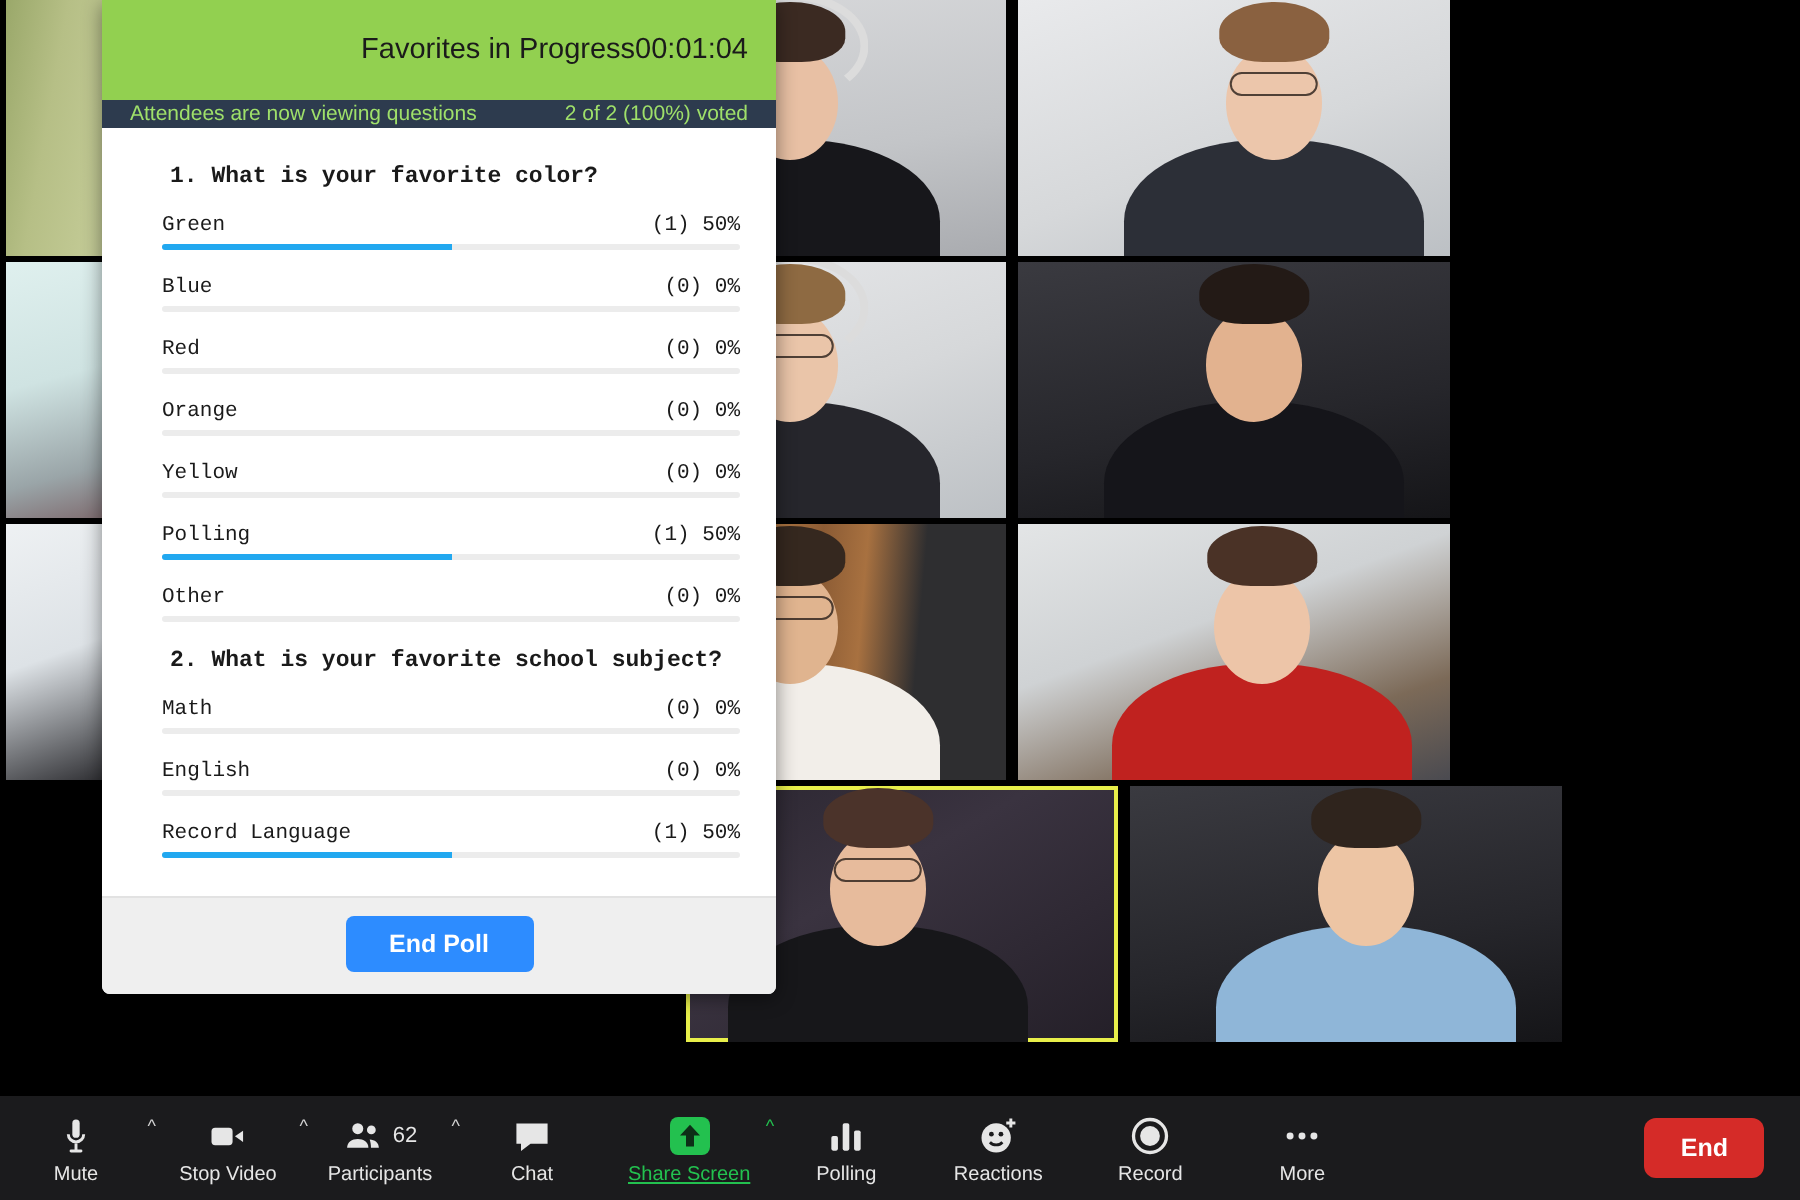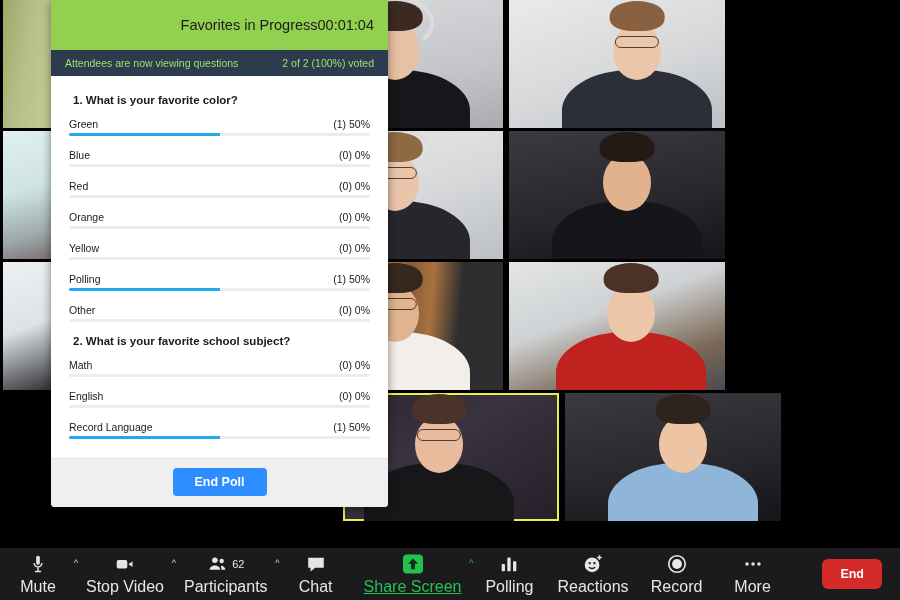--- a/index.html
+++ b/index.html
@@ -56,25 +56,25 @@
     overflow: hidden;
   }
   .poll-head {
     background: #92d050; height: 50px;
     display: flex; align-items: center; justify-content: flex-end;
     padding: 0 14px; color: #1b1b1b;
   }
   .poll-head .title { font-size: 14.5px; }
   .poll-head .timer { font-size: 14.5px; }
   .poll-sub {
-    background: #2d3b4e; height: 26px;
+    background: #2d3b4e; height: 14px;
     display: flex; align-items: center; justify-content: space-between;
     padding: 0 14px; color: #9fe06a; font-size: 10.5px;
   }
-  .poll-body { padding: 12px 18px 6px 18px; background: #fff; }
+  .poll-body { padding: 12px 18px 6px 30px; background: #fff; font-family: Liberation Mono, monospace; }
   .q-title { font-size: 11.5px; font-weight: bold; color: #1a1a1a;
              margin: 6px 0 12px 4px; }
   .opt { margin-bottom: 13px; }
   .opt-top { display: flex; justify-content: space-between; align-items: baseline;
              margin-bottom: 3px; }
   .opt-label { font-size: 10.5px; color: #1a1a1a; }
   .opt-val { font-size: 10.5px; color: #1a1a1a; }
   .track { height: 3px; background: #ececec; border-radius: 2px; overflow: hidden; }
   .fill { height: 3px; background: #21a8f0; }
   .poll-foot { background: #efefef; padding: 9px 0 11px; text-align: center;
@@ -90,21 +90,21 @@
     position: absolute; left: 0; bottom: 0; width: 900px; height: 52px;
     background: #1b1b1d; display: flex; align-items: center;
   }
   .tb-left { display: flex; align-items: flex-start; height: 52px; }
   .tb-item {
     position: relative; display: flex; flex-direction: column; align-items: center;
     justify-content: center; height: 52px; padding: 0 10px; min-width: 56px;
     color: #e6e6e6; cursor: pointer;
   }
   .tb-ico { height: 24px; display: flex; align-items: center; justify-content: center; }
-  .tb-lbl { font-size: 16px; margin-top: 2px; white-space: nowrap; color: #e6e6e6; }
+  .tb-lbl { font-size: 10px; margin-top: 2px; white-space: nowrap; color: #e6e6e6; }
   .tb-item.green .tb-lbl { color: #23c14f; text-decoration: underline; }
   .caret { position: absolute; right: -2px; top: 10px; color: #d2d2d2; font-size: 9px; }
   .caret.green { color: #23c14f; }
   .pcount { font-size: 11px; color: #e6e6e6; margin-left: 3px; }
   .tb-spacer { flex: 1 1 auto; }
   .end-btn {
     background: #d52b28; color: #fff; border: none; border-radius: 6px;
     font-size: 12.5px; font-weight: bold; padding: 8px 18px; margin-right: 18px;
     cursor: pointer; font-family: "Liberation Sans", sans-serif;
   }

